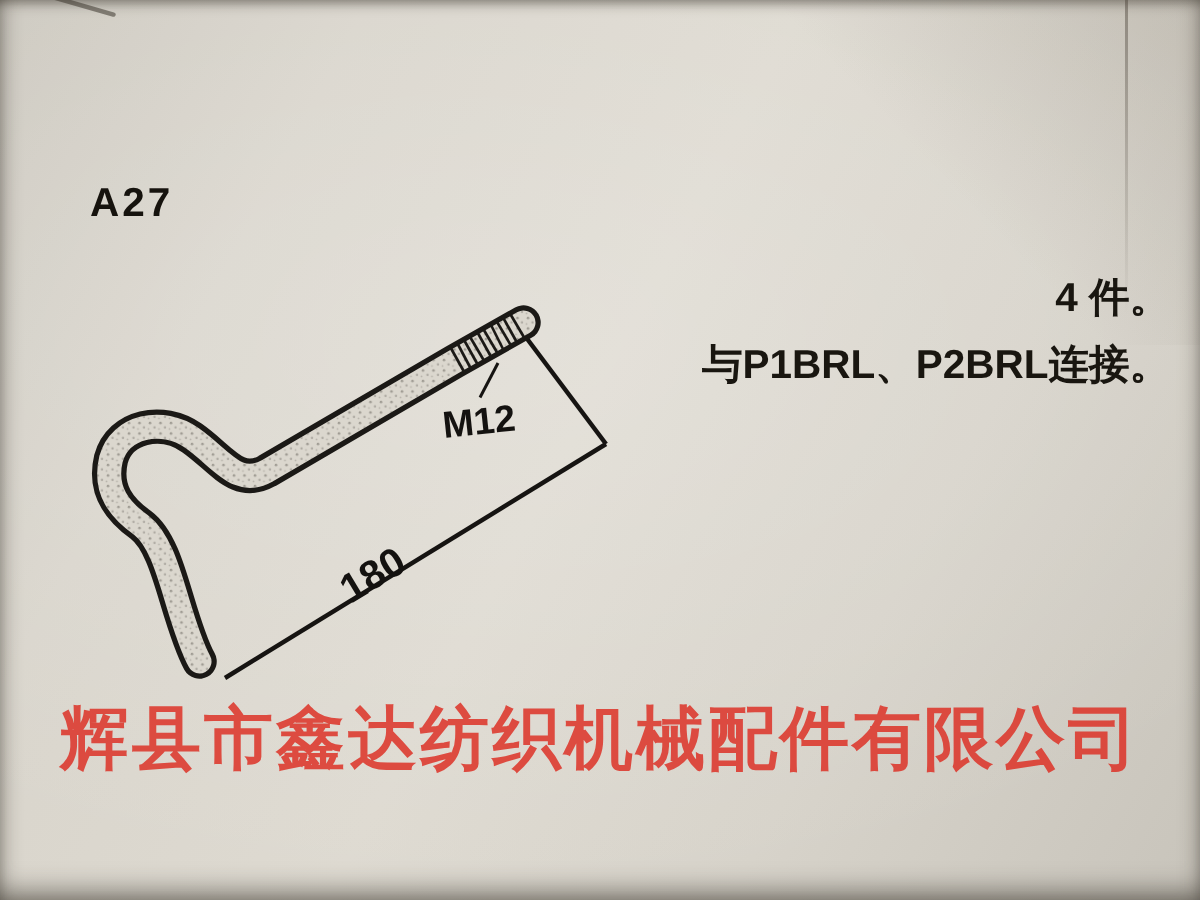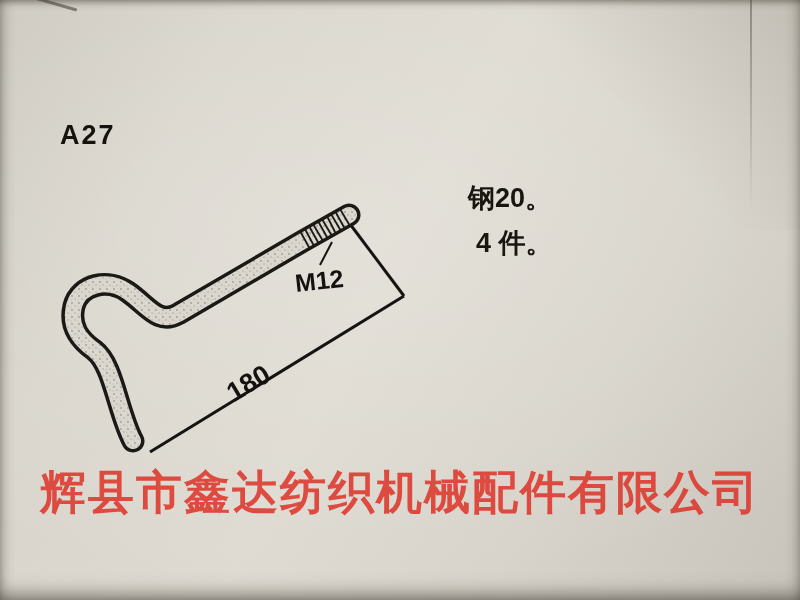--- a/index.html
+++ b/index.html
@@ -90,19 +90,19 @@
       <line x1="340" y1="209" x2="350" y2="226"></line>
     </g>
 
     <line x1="320" y1="265" x2="332" y2="242" stroke="#161412" stroke-width="2"></line>
     <text transform="translate(296 292) rotate(-6)" font-size="25" font-weight="600" fill="#141210">M12</text>
 
     <text transform="translate(253 391) rotate(-31)" text-anchor="middle" font-size="27" font-weight="600" fill="#141210">180</text>
   </svg>
 
   <div class="notes">
-    <div class="note-line">钢20。</div>
     <div class="note-line note-quantity">4 件。</div>
+    <div class="note-line">与P1BRL、P2BRL连接。</div>
   </div>
 
   <div class="watermark">辉县市鑫达纺织机械配件有限公司</div>
 
 </div>
 
 </body></html>

